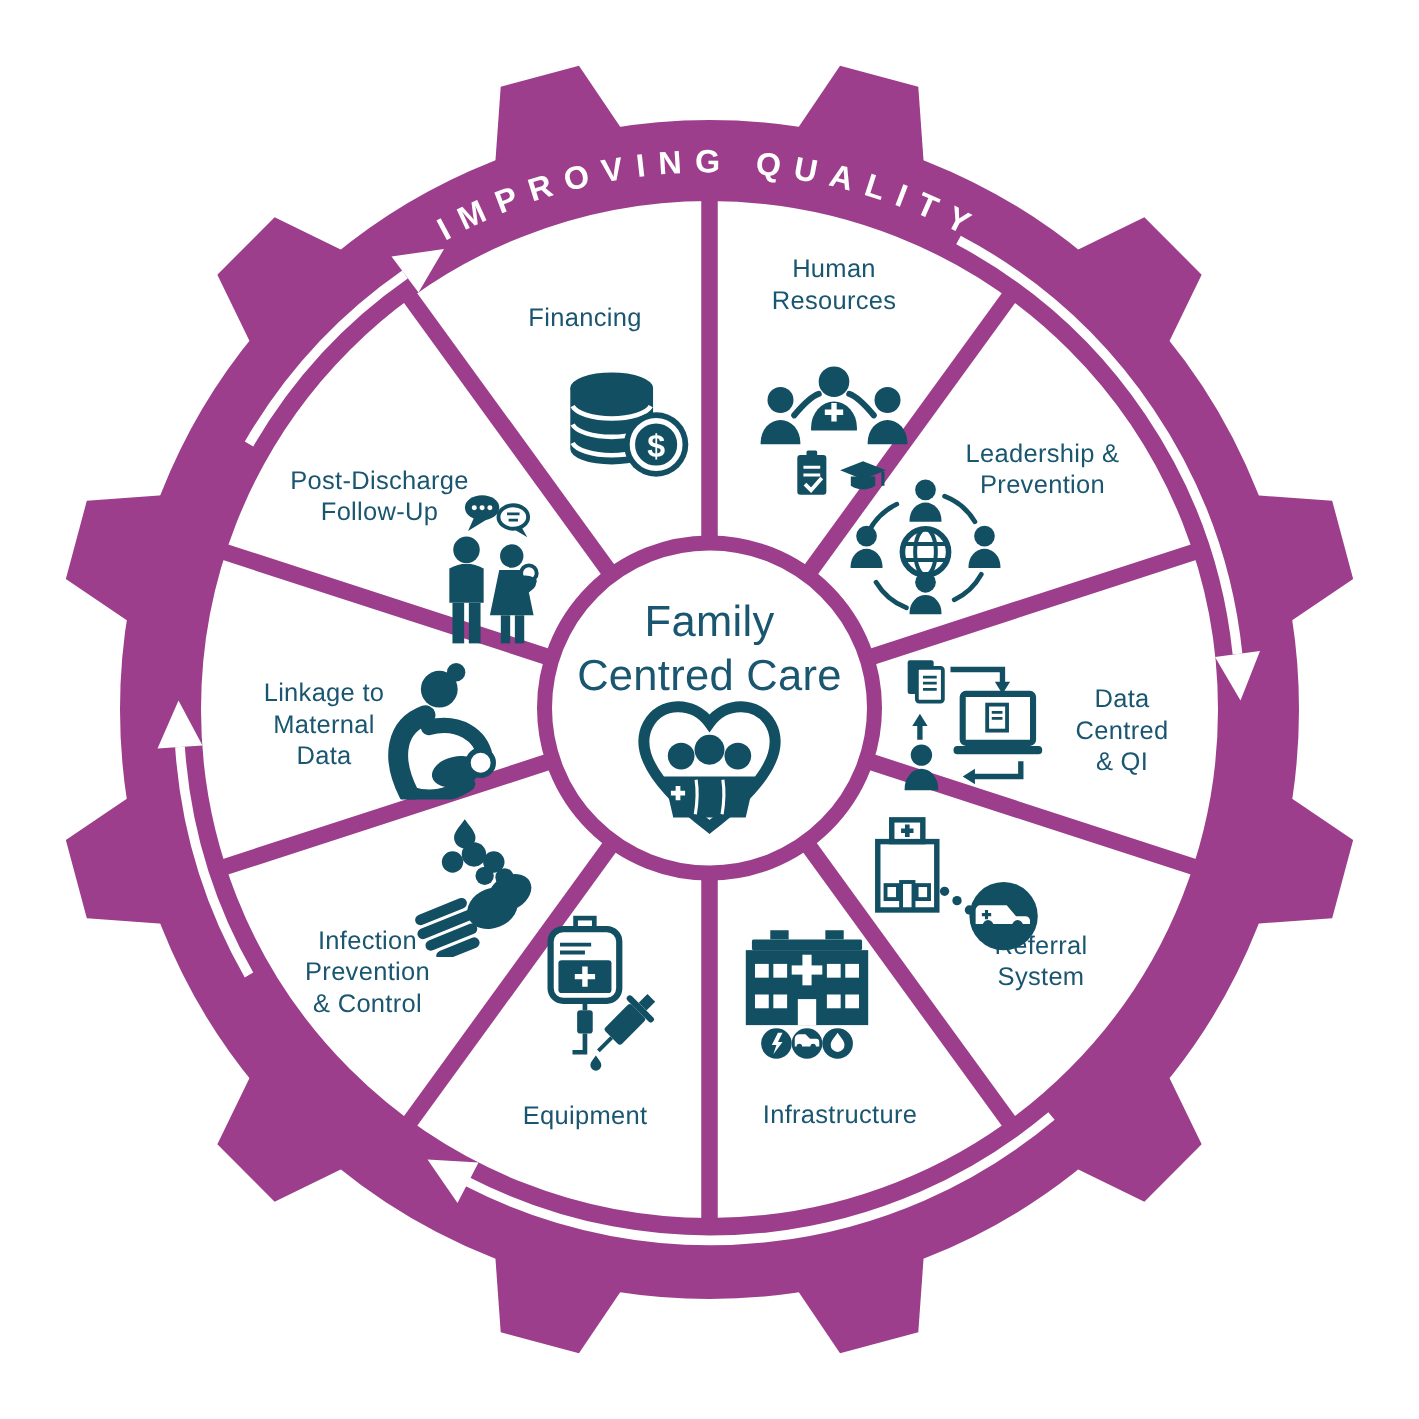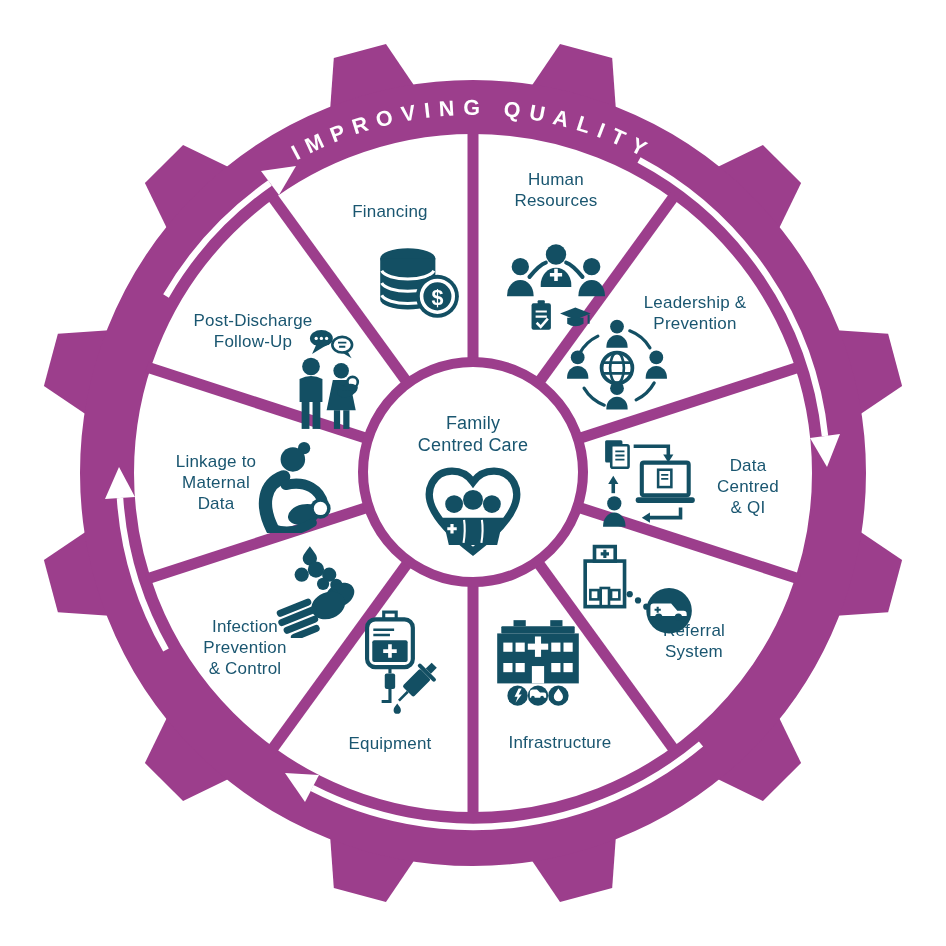--- a/index.html
+++ b/index.html
@@ -15,21 +15,21 @@
   .stage svg{display:block;}
   .gear-svg{position:absolute;left:0;top:0;}
   .fp{fill:var(--gear-purple);}
   .sp{stroke:var(--gear-purple);}
   .ft{fill:var(--icon-teal);}
   .st{stroke:var(--icon-teal);}
   .sw{stroke:#fff;}
   .nf{fill:none;}
   .lbl{position:absolute;transform:translate(-50%,-50%);color:var(--label-teal);
        font-size:17px;line-height:1.24;text-align:center;white-space:nowrap;letter-spacing:.2px;}
-  .lbl.center-lbl{font-size:18px;}
+  .lbl.center-lbl{font-size:29px;}
   .icon{position:absolute;transform:translate(-50%,-50%);}
   .arc-title-text{fill:#fff;font-weight:bold;font-size:21.5px;letter-spacing:8.5px;
        font-family:"Liberation Sans",sans-serif;}
 </style>
 </head>
 <body>
 
 <div class="stage">
 
   <svg class="gear-svg" width="946" height="946" viewBox="0 0 946 946">

